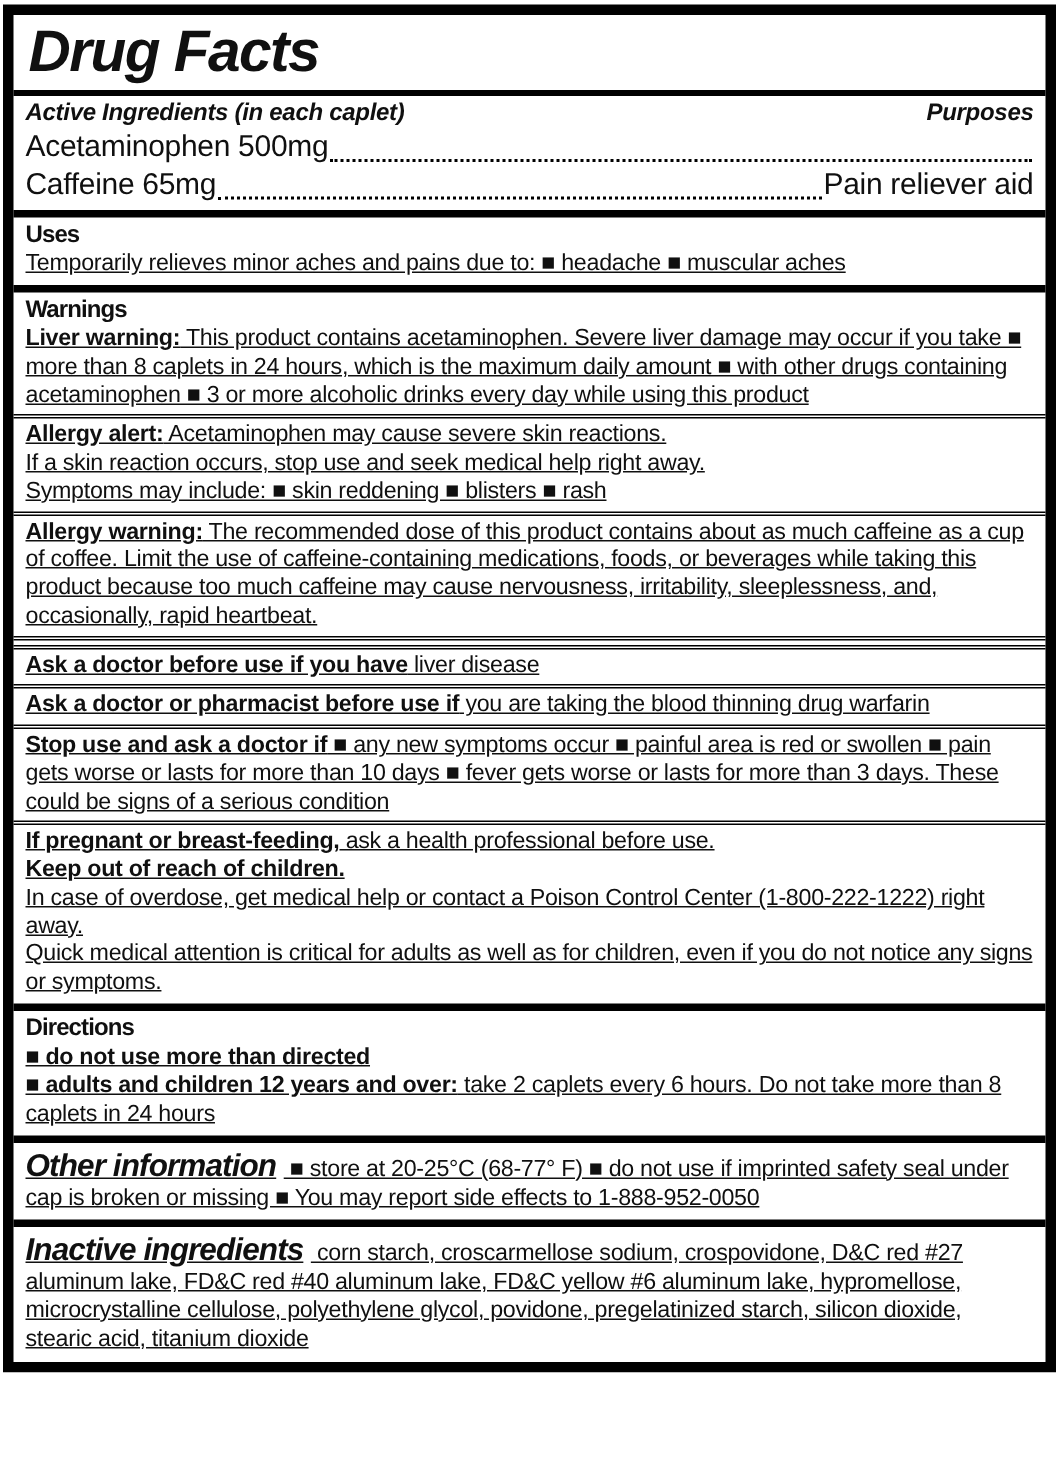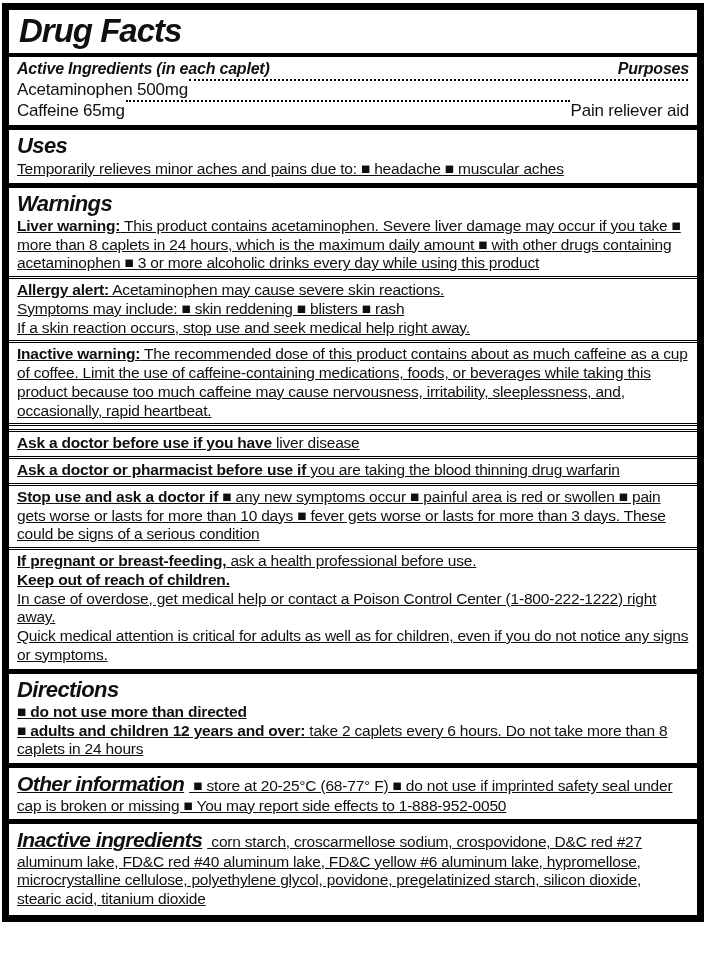--- a/index.html
+++ b/index.html
@@ -11,21 +11,21 @@
     font-family: "Liberation Sans", sans-serif;
     -webkit-font-smoothing: antialiased;
   }
   .outer { padding: 3px 2px 0 2px; }
   .box {
     border: 7px solid #000;
     padding: 2px 8px 6px 8px;
     background: #fff;
   }
   .title {
-    font-size: 33px;
+    font-size: 39px;
     font-weight: 700;
     font-style: italic;
     letter-spacing: -1px;
     line-height: 1.12;
     margin: 1px 0 3px 2px;
   }
   .rule-title { border-top: 4px solid #000; margin: 0 -8px 3px -8px; }
   .rule-thick { border-top: 5px solid #000; margin: 4px -8px 3px -8px; }
   .rule-thin  { border-top: 3px double #000; margin: 3px -8px 2px -8px; }
 
@@ -33,35 +33,34 @@
     display: flex;
     justify-content: space-between;
     font-weight: 700;
     font-style: italic;
     font-size: 16px;
     letter-spacing: -0.2px;
     margin-bottom: 1px;
   }
   .ai-row {
     display: flex;
-    align-items: flex-start;
-    font-size: 17px;
+    align-items: flex-end;
+    font-size: 20px;
     line-height: 1.25;
     letter-spacing: -0.2px;
   }
   .leader {
     flex: 1;
     border-bottom: 2px dotted #000;
     margin: 0 1px 3px 1px;
     min-width: 18px;
   }
   .sec-h {
-    font-size: 22px;
+    font-size: 16px;
     font-weight: 700;
-    font-style: italic;
     letter-spacing: -0.6px;
     line-height: 1.15;
     margin: 1px 0 1px 0;
   }
   p.body {
     font-size: 15.5px;
     line-height: 1.21;
     letter-spacing: -0.2px;
     margin: 0;
     text-decoration: underline;
@@ -111,26 +110,26 @@
     <div class="rule-thick"></div>
 
     <div>
       <div class="sec-h">Warnings</div>
 
       <p class="body"><b>Liver warning:</b><span> This product contains acetaminophen. Severe liver damage may occur if you take ■ more than 8 caplets in 24 hours, which is the maximum daily amount ■ with other drugs containing acetaminophen ■ 3 or more alcoholic drinks every day while using this product</span></p>
 
       <div class="rule-thin"></div>
 
       <p class="body"><b>Allergy alert:</b><span> Acetaminophen may cause severe skin reactions.</span></p>
+      <p class="body">If a skin reaction occurs, stop use and seek medical help right away.</p>
       <p class="body">Symptoms may include: ■ skin reddening ■ blisters ■ rash</p>
-      <p class="body">If a skin reaction occurs, stop use and seek medical help right away.</p>
 
       <div class="rule-thin"></div>
 
-      <p class="body"><b>Inactive warning:</b><span> The recommended dose of this product contains about as much caffeine as a cup of coffee. Limit the use of caffeine-containing medications, foods, or beverages while taking this product because too much caffeine may cause nervousness, irritability, sleeplessness, and, occasionally, rapid heartbeat.</span></p>
+      <p class="body"><b>Allergy warning:</b><span> The recommended dose of this product contains about as much caffeine as a cup of coffee. Limit the use of caffeine-containing medications, foods, or beverages while taking this product because too much caffeine may cause nervousness, irritability, sleeplessness, and, occasionally, rapid heartbeat.</span></p>
 
       <div class="rule-thin"></div>
 
 
       <div class="rule-thin"></div>
 
       <p class="body"><b>Ask a doctor before use if you have</b><span> liver disease</span></p>
 
       <div class="rule-thin"></div>
 

